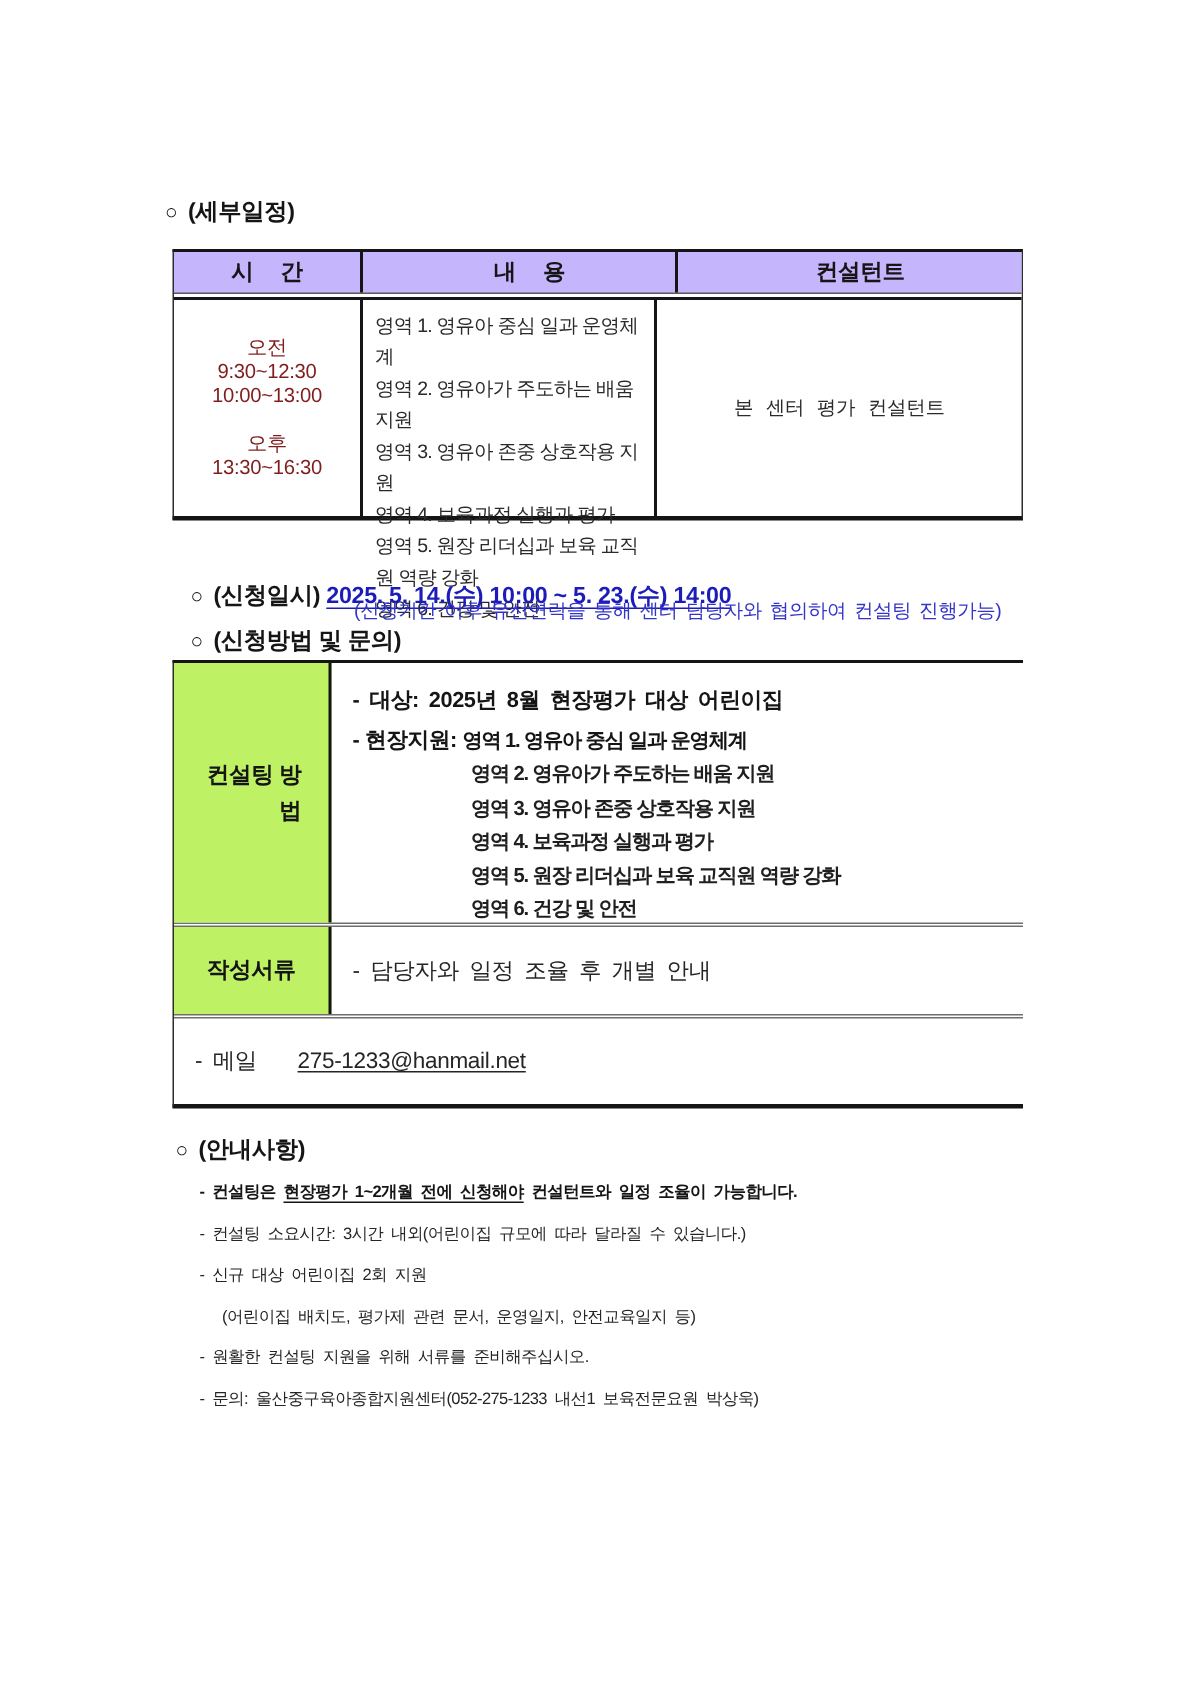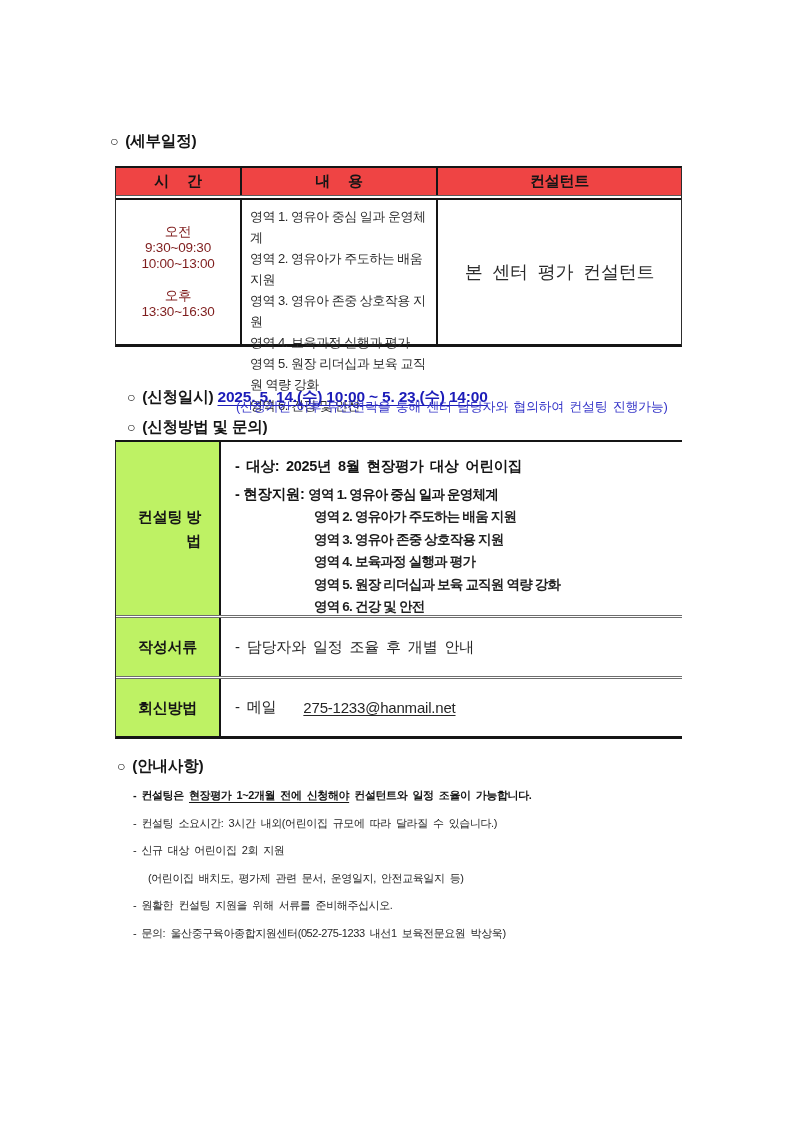--- a/index.html
+++ b/index.html
@@ -11,40 +11,40 @@
   }
   .heading { position:absolute; font-size:15.5px; font-weight:700; color:#151515; white-space:nowrap; }
   .heading .circle { font-size:14px; margin-right:7px; font-weight:700; }
 
   
   .table1 {
     position:absolute; left:115px; top:166px; width:567px;
     border-top:2px solid #151515; border-bottom:3px solid #151515;
     border-left:1.5px solid #2d2d2d; border-right:1.5px solid #2d2d2d;
   }
-  .t1-header { display:flex; height:28px; background:#ef4444; border-bottom:1px solid #5a5a5a; }
+  .t1-header { display:flex; height:28px; background:#c4b5fd; border-bottom:1px solid #5a5a5a;gap:14px; }
   .t1-gap { height:2px; background:#ffffff; }
   .t1-body { display:flex; height:146px; border-top:2px solid #151515; }
   .t1-col-a { width:126px; }
   .t1-col-b { width:196px; }
   .t1-col-c { flex:1; }
   .t1-hcell {
     display:flex; align-items:center; justify-content:center;
     font-weight:700; font-size:15px; color:#151515; word-spacing:14px;
   }
   .t1-vline { border-right:2px solid #151515; }
   .time-cell {
     display:flex; flex-direction:column; justify-content:center; align-items:center;
     font-size:13.5px; line-height:16px; color:#7f1d1d;
   }
   .time-line { min-height:16px; }
   .content-cell { padding:6px 8px 0 8px; font-size:13px; line-height:21px; color:#2a2a2a; letter-spacing:-0.5px; }
   .consultant-cell {
     display:flex; align-items:center; justify-content:center;
-    font-size:18px; color:#2a2a2a; word-spacing:5px;
+    font-size:13px; color:#2a2a2a; word-spacing:5px;
   }
 
   
   .apply-line { position:absolute; left:127px; top:387px; font-size:15.5px; font-weight:700; color:#151515; white-space:nowrap; }
   .apply-line .circle { font-size:14px; margin-right:7px; }
   .apply-date { text-decoration:underline; text-underline-offset:3px; }
   .apply-note { position:absolute; left:236px; top:398px; font-size:13px; white-space:nowrap; letter-spacing:-0.3px; word-spacing:2px; }
   .method-line { position:absolute; left:127px; top:417px; }
 
   
@@ -92,21 +92,21 @@
   <div class="table1">
     <div class="t1-header">
       <div class="t1-hcell t1-col-a t1-vline">시 간</div>
       <div class="t1-hcell t1-col-b t1-vline">내 용</div>
       <div class="t1-hcell t1-col-c">컨설턴트</div>
     </div>
     <div class="t1-gap"></div>
     <div class="t1-body">
       <div class="time-cell t1-col-a t1-vline">
         <div class="time-line">오전</div>
-        <div class="time-line">9:30~09:30</div>
+        <div class="time-line">9:30~12:30</div>
         <div class="time-line">10:00~13:00</div>
         <div class="time-line"></div>
         <div class="time-line">오후</div>
         <div class="time-line">13:30~16:30</div>
       </div>
       <div class="content-cell t1-col-b t1-vline">
         <div>영역 1. 영유아 중심 일과 운영체계</div>
         <div>영역 2. 영유아가 주도하는 배움 지원</div>
         <div>영역 3. 영유아 존중 상호작용 지원</div>
         <div>영역 4. 보육과정 실행과 평가</div>
@@ -138,21 +138,20 @@
         <div class="m-area m-area-ind">영역 4. 보육과정 실행과 평가</div>
         <div class="m-area m-area-ind">영역 5. 원장 리더십과 보육 교직원 역량 강화</div>
         <div class="m-area m-area-ind">영역 6. 건강 및 안전</div>
       </div>
     </div>
     <div class="t2-row t2-r2">
       <div class="t2-label">작성서류</div>
       <div class="t2-content t2-flexmid">- 담당자와 일정 조율 후 개별 안내</div>
     </div>
     <div class="t2-row t2-r3">
-      <div class="t2-label">회신방법</div>
       <div class="t2-content t2-flexmid">
         <span>- 메일 </span>&nbsp;<span class="email">275-1233@hanmail.net</span>
       </div>
     </div>
   </div>
 
   <div class="heading notice-heading">
     <span class="circle">○</span><span>(안내사항)</span>
   </div>
 

